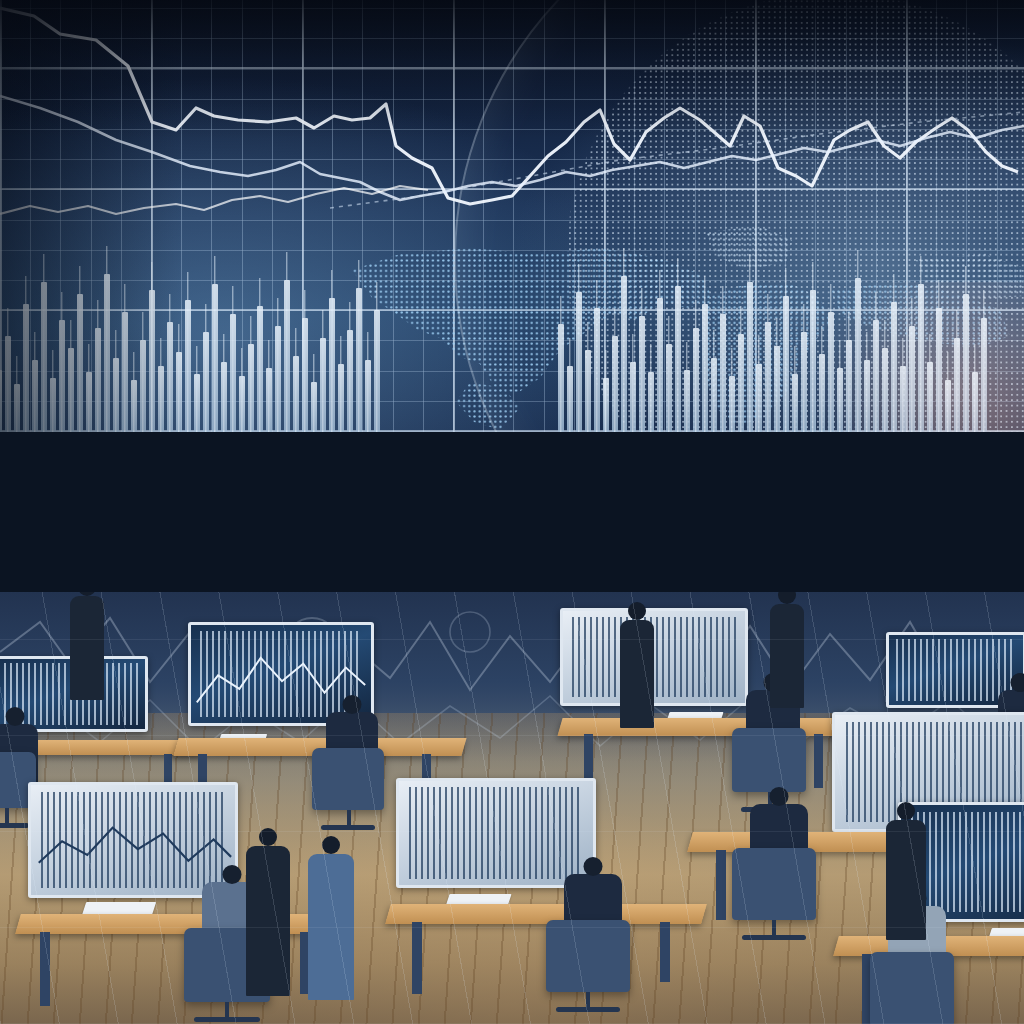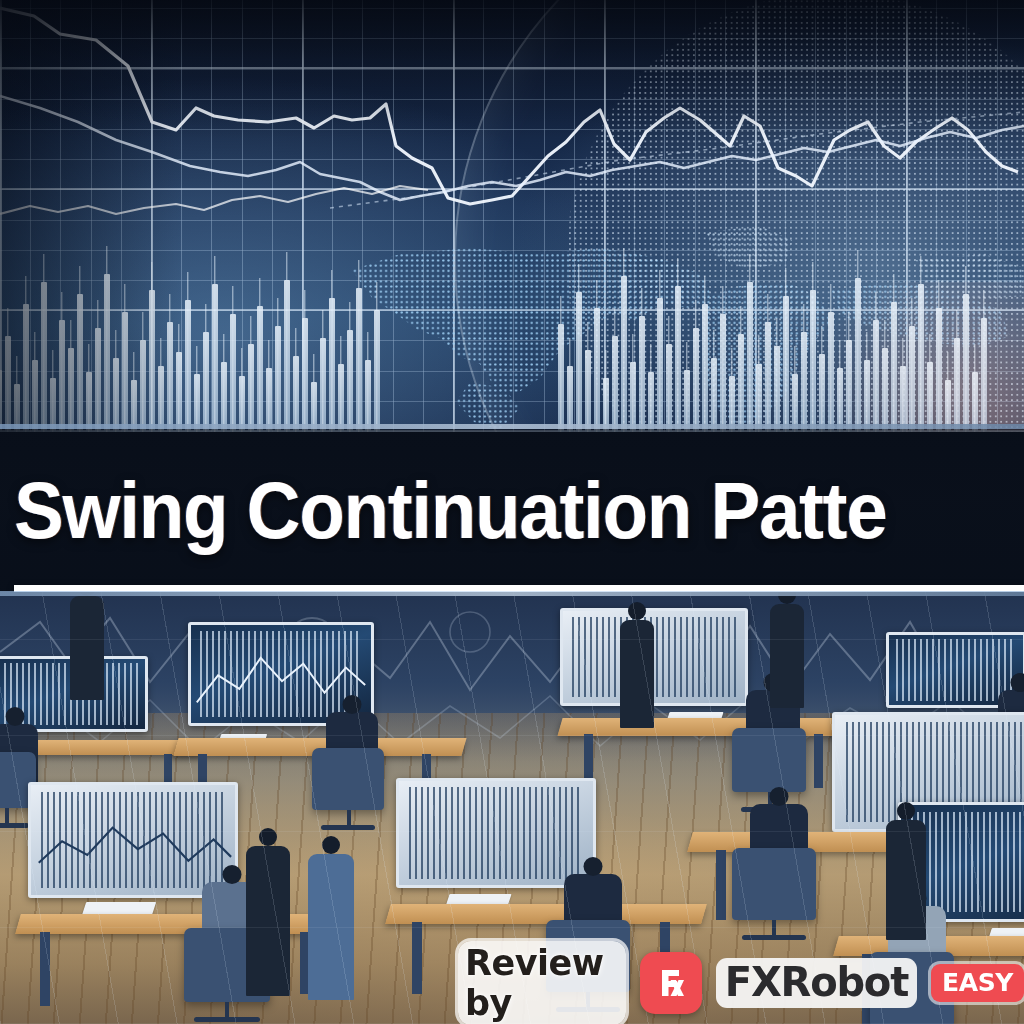--- a/index.html
+++ b/index.html
@@ -552,38 +552,15 @@
     <div class="stand-person" style="left:620px; top:28px; width:34px; height:108px;">
         <span class="head"></span>
       </div>
     <div class="stand-person" style="left:70px; top:4px; width:34px; height:104px;">
         <span class="head"></span>
       </div>
 
     <div class="bottom-grid"></div>
   </div>
 
-  <div class="title-band">
-    <div class="band-edge-top"></div>
-    <div class="title-wrap">
-      <div class="page-title">Swing Continuation Patte</div>
-      <div class="title-underline"></div>
-    </div>
-    <div class="band-edge-bottom"></div>
-  </div>
-
-  <div class="brand">
-    <span class="brand-review">Review by</span>
-
-    <span class="brand-mark">
-      <svg width="40" height="40" viewBox="0 0 40 40" aria-hidden="true">
-
-        <path d="M11 7 H28 V13 H17.5 V18 H26 V24 H17.5 V33 H11 Z" fill="#ffffff"></path>
-        <path d="M19.5 17 L25 17 L33 33 L27 33 Z" fill="#ffffff"></path>
-        <path d="M33 17 L27.5 17 L19.5 33 L25.5 33 Z" fill="#ffffff"></path>
-      </svg>
-    </span>
-
-    <span class="brand-name">FXRobot</span>
-    <span class="brand-badge">EASY</span>
-  </div>
+
 
 </div>
 
 </body></html>

